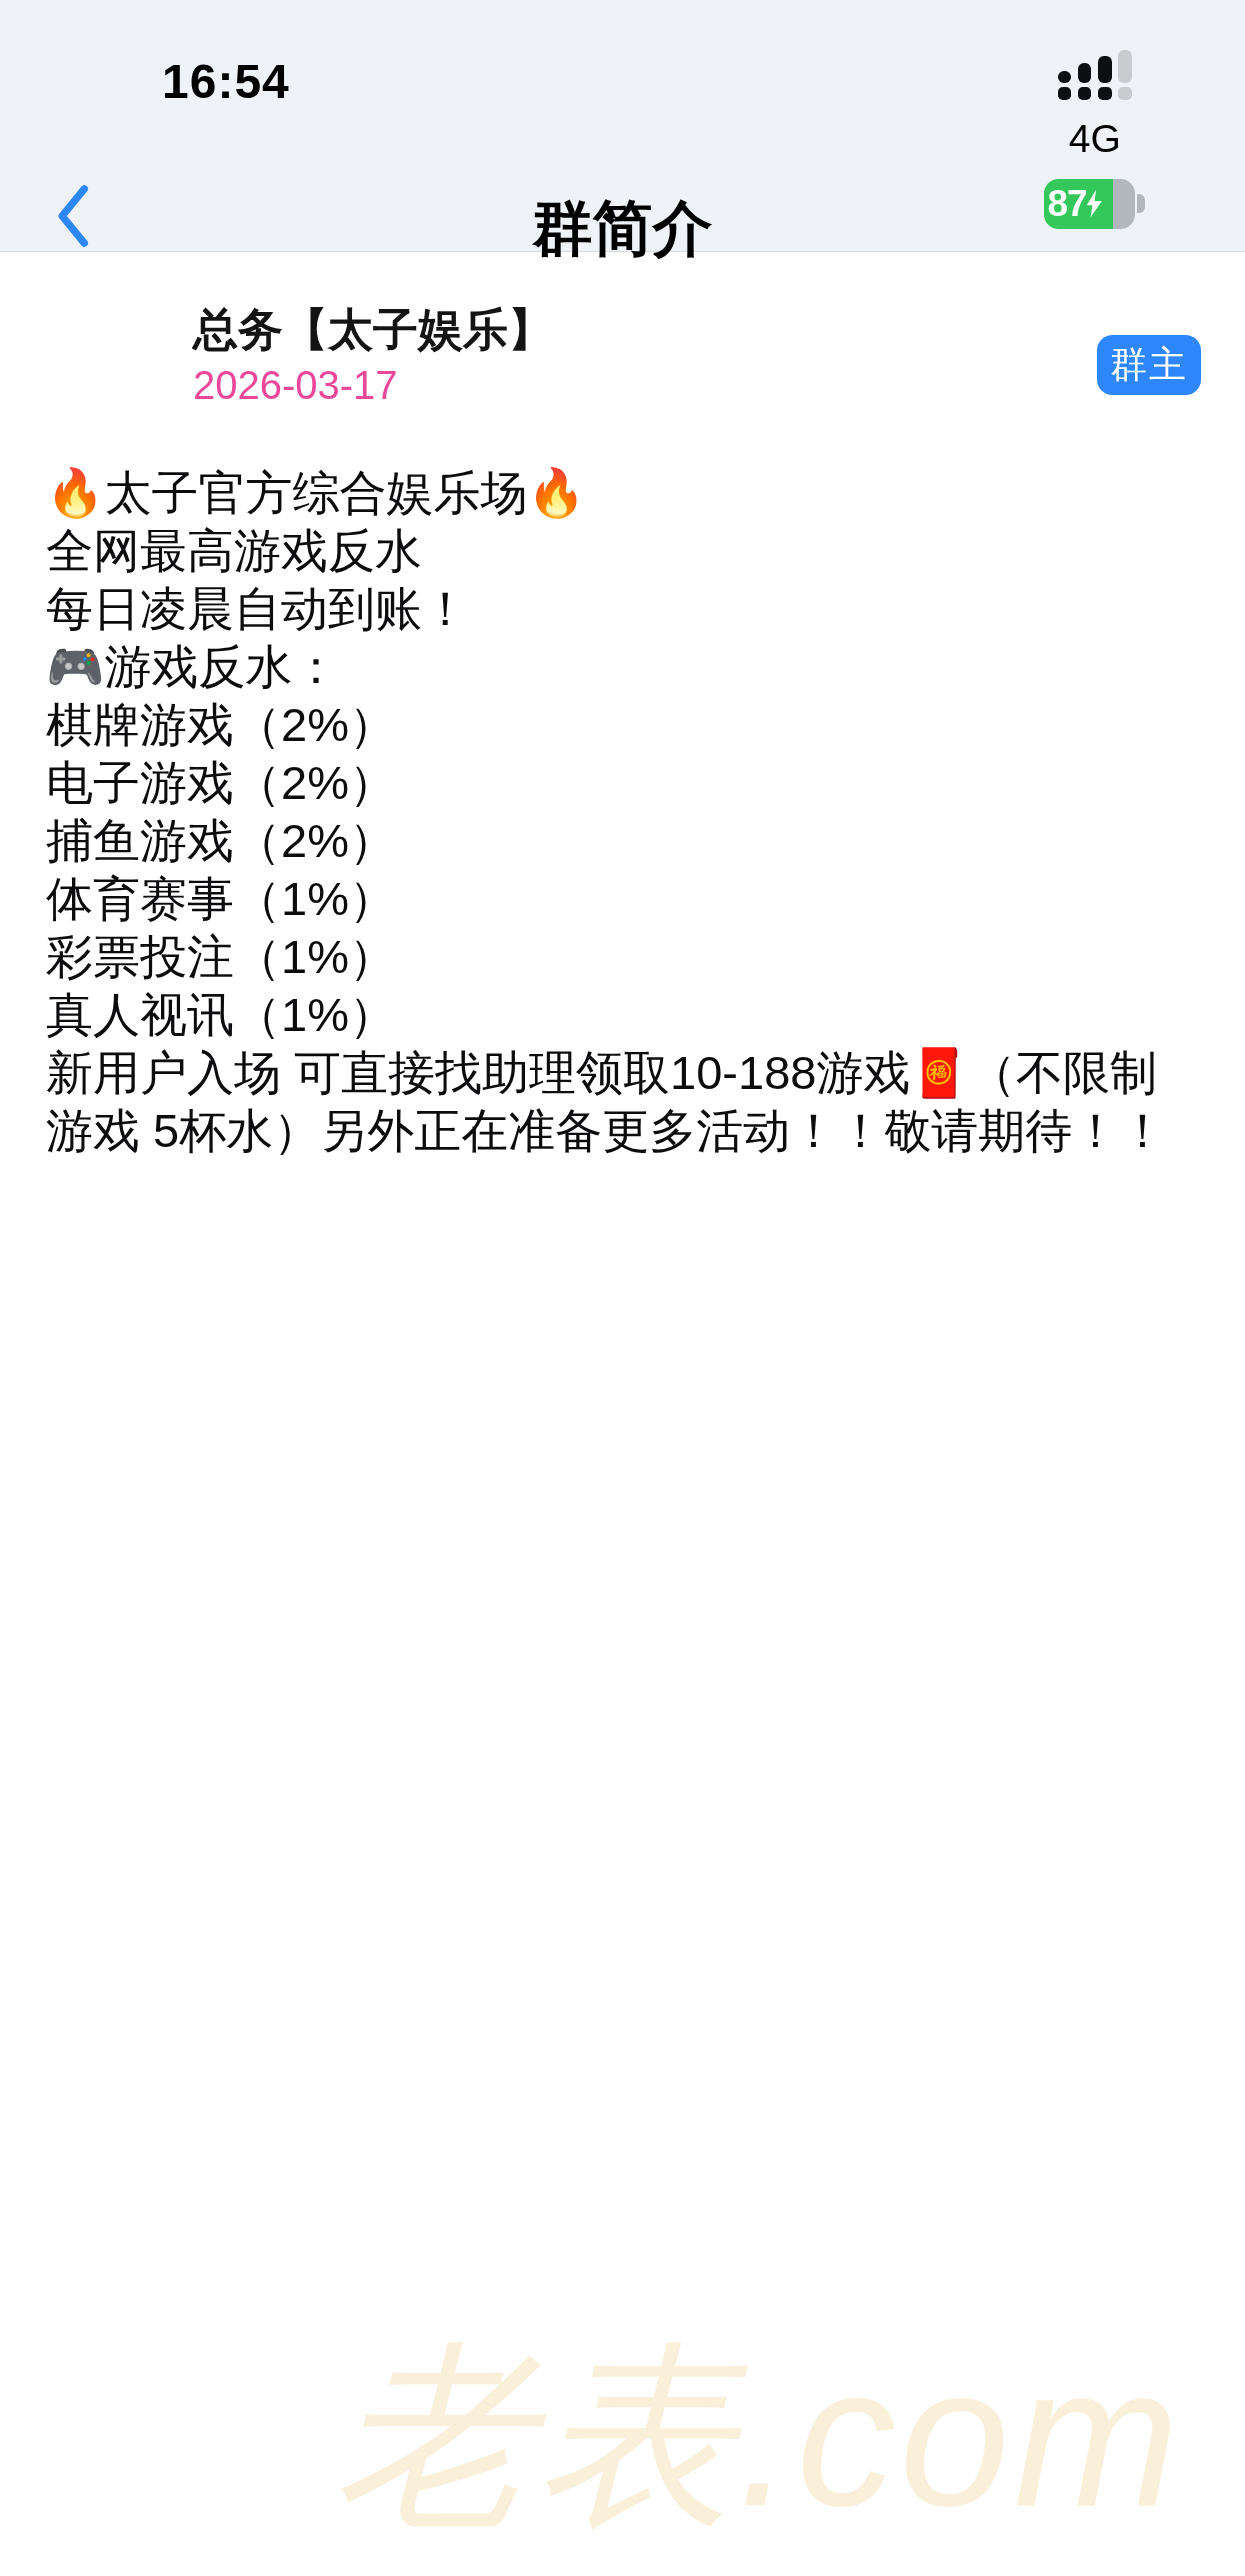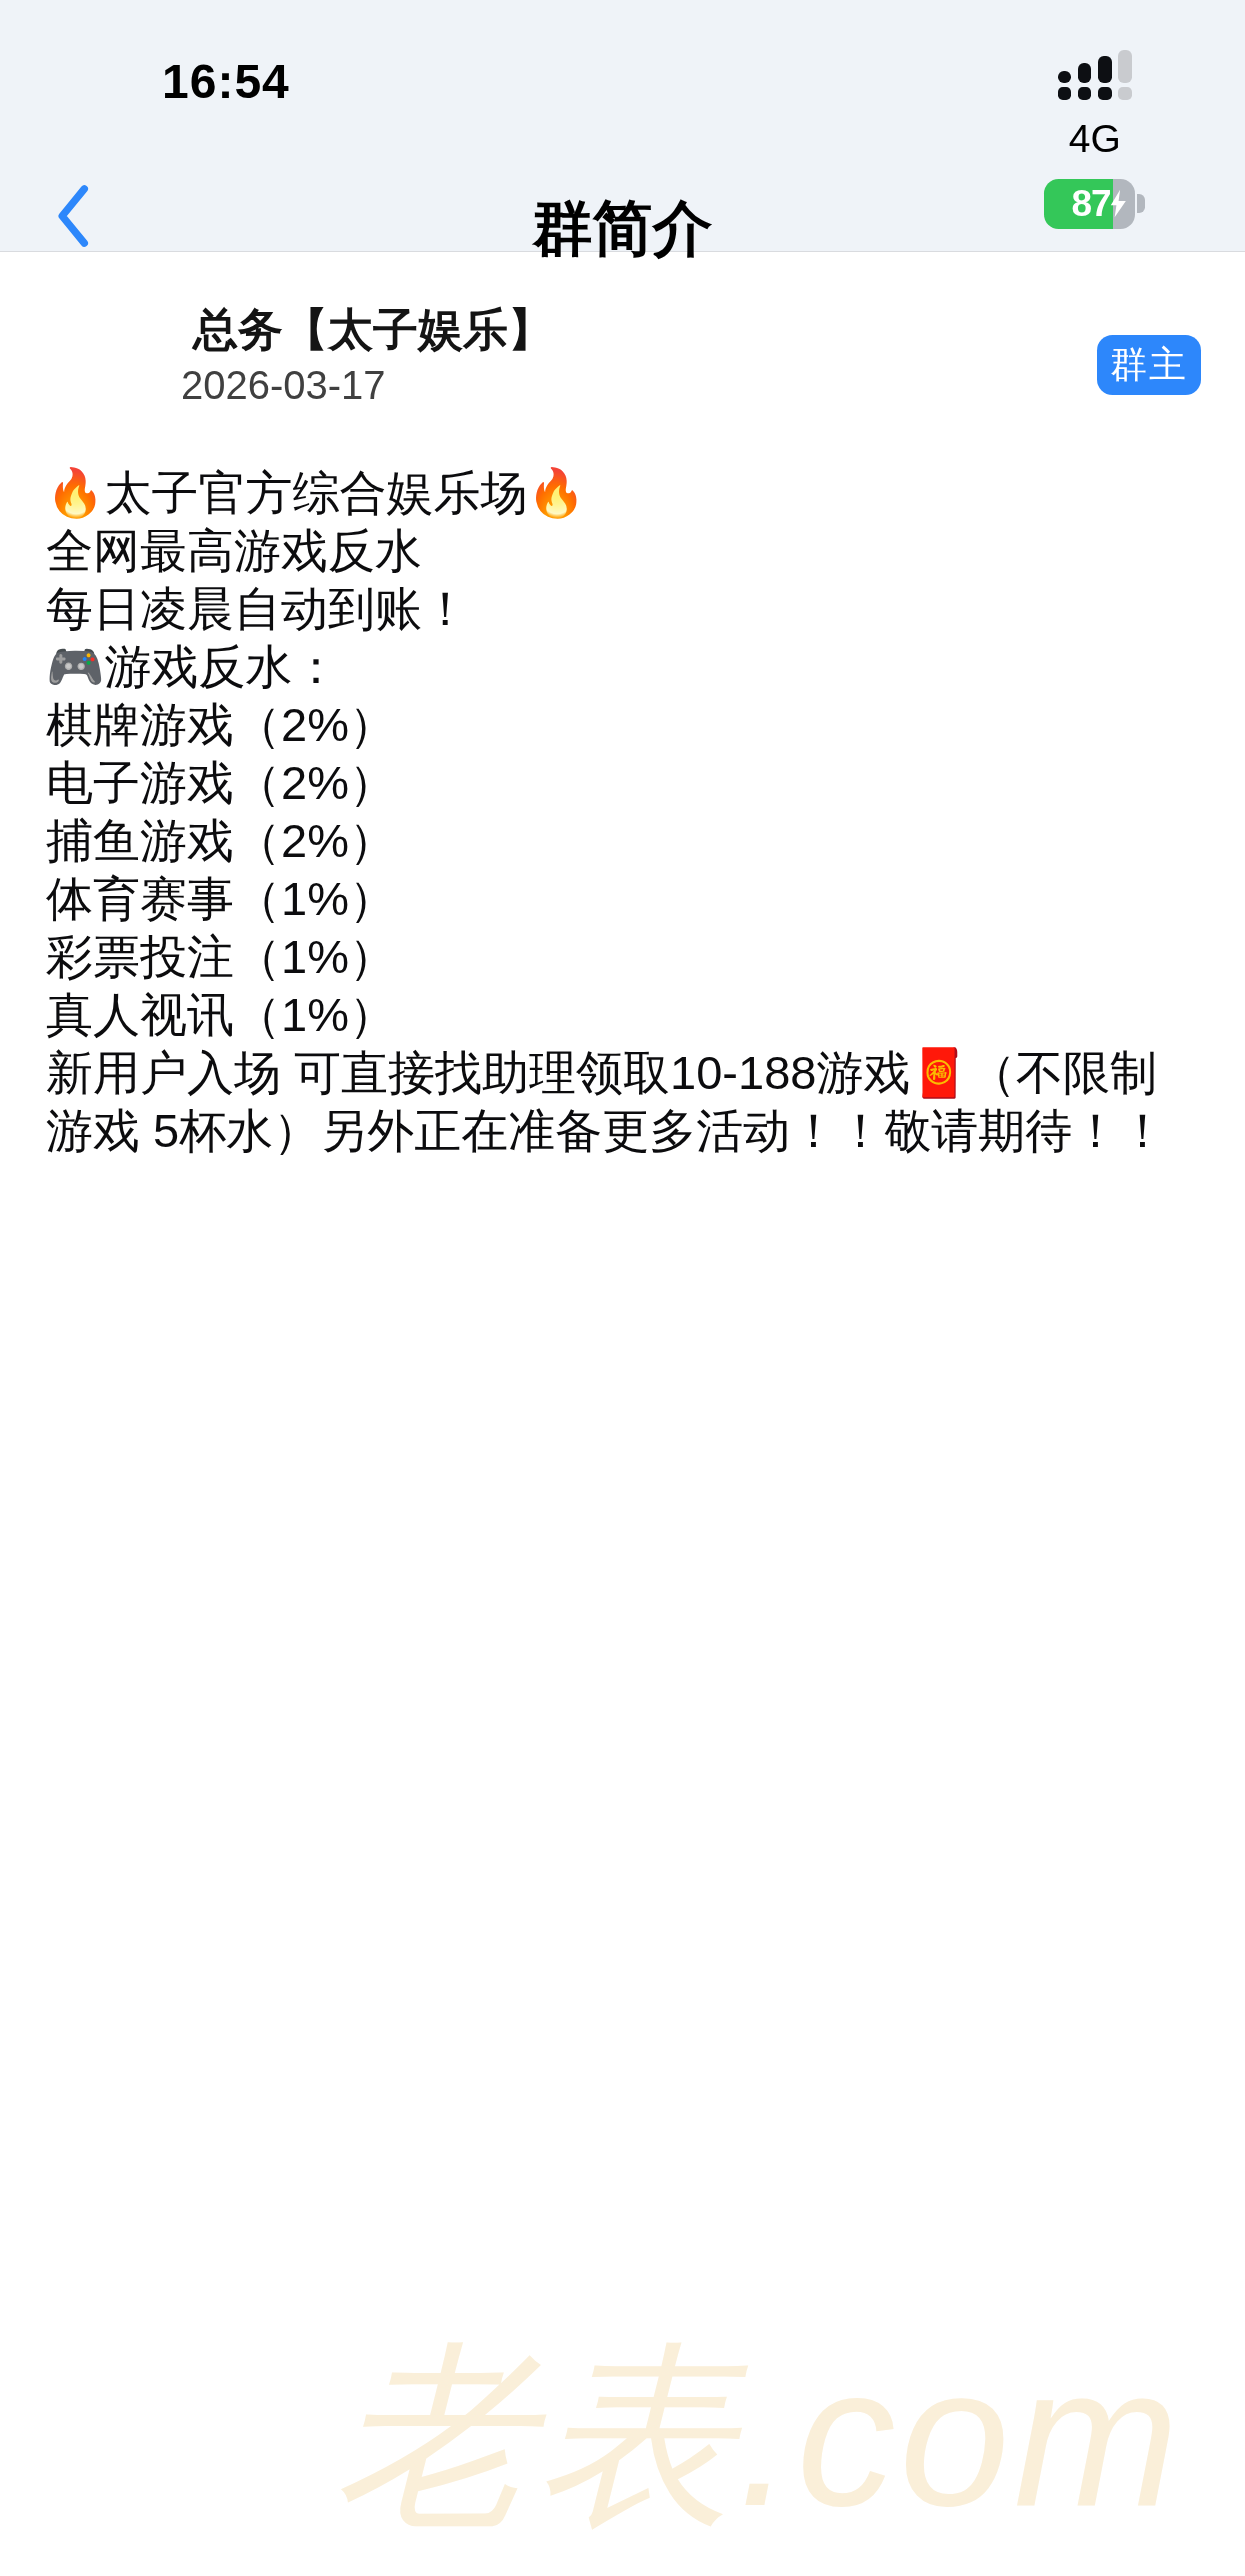--- a/index.html
+++ b/index.html
@@ -28,21 +28,21 @@
   .sig-dot{width:13.5px;height:12.6px;border-radius:4.8px;background:#0d0f13;}
   .sig-col.off .sig-bar,.sig-col.off .sig-dot{background:#c9cbcf;}
   .c1 .sig-bar{height:11.6px;} .c2 .sig-bar{height:19.3px;}
   .c3 .sig-bar{height:27px;} .c4 .sig-bar{height:33px;}
   .net-label{font-size:39px;color:#000;font-weight:500;}
   .battery{display:flex;align-items:center;}
   .battery-body{
     width:91px;height:50px;border-radius:14.5px;
     background:linear-gradient(to right,#34c759 0 76%,#b2b7be 76% 100%);
     display:flex;align-items:center;justify-content:flex-start;
-    padding-left:27px;box-sizing:border-box;
+    padding-left:3px;box-sizing:border-box;
   }
   .battery-pct{font-size:37px;font-weight:700;color:#fff;letter-spacing:-1px;}
   .bolt{margin-left:-1px;}
   .battery-nub{width:7.7px;height:19.3px;background:#b2b7be;border-radius:0 5.8px 5.8px 0;margin-left:1.9px;}
   .back-btn{position:absolute;left:50px;top:184px;width:44px;height:64px;cursor:pointer;}
   .nav-title{
     position:absolute;left:0;right:0;top:189px;text-align:center;
     font-size:60px;font-weight:700;color:#000;margin:0;
   }
   
@@ -60,22 +60,22 @@
   }
   .online-dot{
     position:absolute;right:-3.9px;bottom:-1.9px;width:23px;height:23px;border-radius:50%;
     background:#2ad32b;border:5.8px solid #ffffff;
   }
   .profile-name{
     position:absolute;left:193px;top:300px;
     font-size:45px;font-weight:700;color:#141414;
   }
   .profile-date{
-    position:absolute;left:181px;top:363px;
-    font-size:40px;color:#404040;
+    position:absolute;left:193px;top:363px;
+    font-size:40px;color:#ec4899;
   }
   .owner-badge{
     position:absolute;right:44px;top:335px;width:104px;height:60px;
     background:#2d87fb;color:#ffffff;font-size:37px;border-radius:15.5px;
     display:flex;align-items:center;justify-content:center;letter-spacing:1.9px;
   }
   
   .desc{
     position:absolute;left:46px;top:464px;width:1152px;
     font-size:47px;line-height:58px;color:#0c0c0e;

